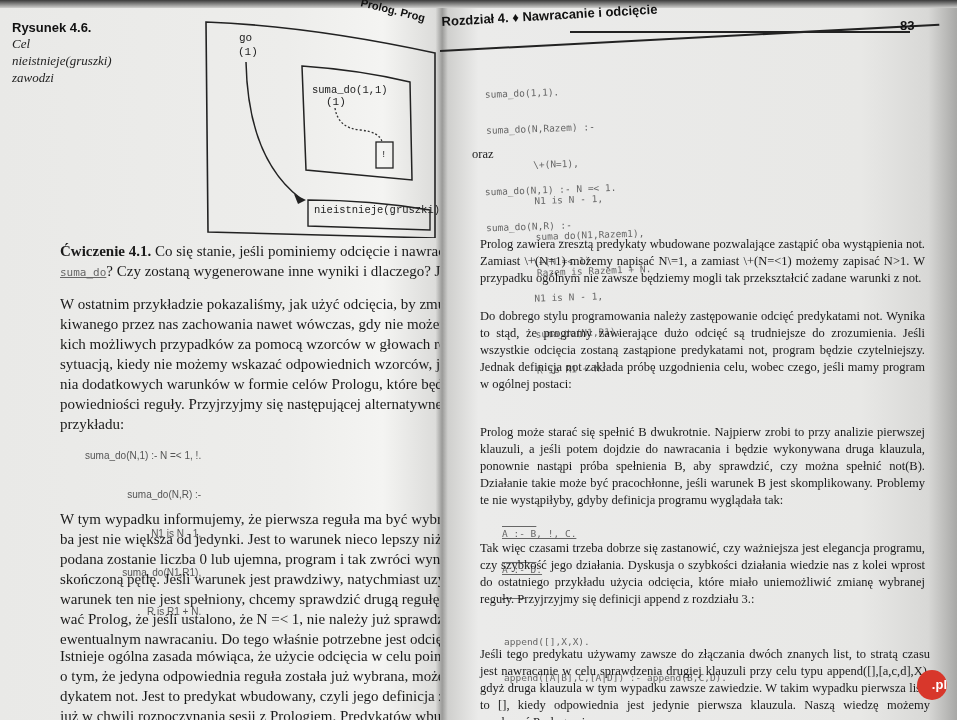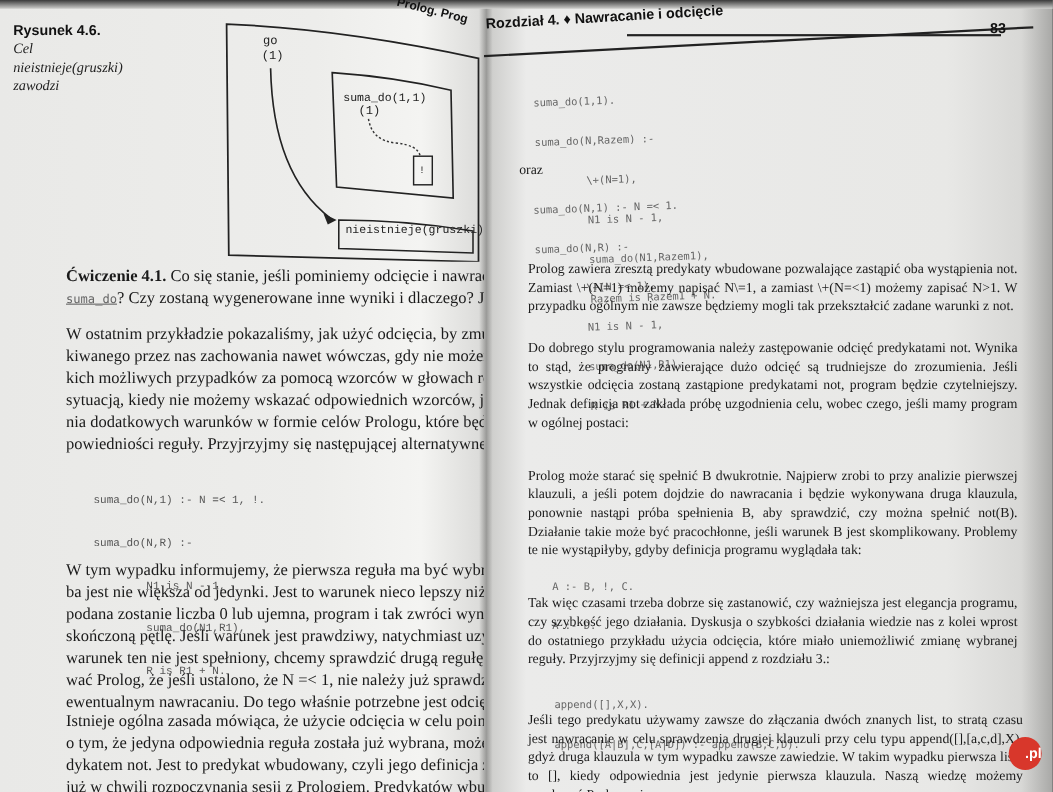--- a/index.html
+++ b/index.html
@@ -15,21 +15,21 @@
   }
   .top-shadow { position:absolute; left:0; top:0; width:957px; height:8px; background:linear-gradient(#3a3a3a,#cfcfcd); }
   .page-left { position:absolute; left:0; top:0; width:440px; height:720px; overflow:hidden; }
   .page-right { position:absolute; left:440px; top:0; width:517px; height:720px; overflow:hidden; }
 
   .fig-label { position:absolute; left:12px; top:20px; font-family:"Liberation Sans", sans-serif; font-weight:bold; font-size:13px; color:#111; }
   .fig-caption { position:absolute; left:12px; top:35px; font-style:italic; font-size:13px; line-height:17px; color:#222; width:140px; }
   .left-header { position:absolute; left:360px; top:4px; font-family:"Liberation Sans", sans-serif; font-weight:bold; font-size:11px; transform:rotate(14deg); color:#111; }
 
   .diagram { position:absolute; left:190px; top:18px; width:250px; height:220px; }
-  .code { font-family:Liberation Mono, monospace; font-size:10px; color:#555; line-height:13px; white-space:pre; }
+  .code { font-family:Liberation Sans, sans-serif; font-size:10px; color:#555; line-height:13px; white-space:pre;text-align:right; }
   .dcode { font-family:"Liberation Mono", monospace; font-size:11px; color:#222; white-space:pre; position:absolute; }
 
   .para { position:absolute; font-size:15px; line-height:20px; color:#1a1a1a; }
   .para .mono, .rpara .mono { font-family:"DejaVu Sans Mono", monospace; font-size:11px; color:#666;text-decoration:underline; }
   .bold { font-weight:bold; }
 
   .rheader { position:absolute; left:2px; top:14px; font-family:"Liberation Sans", sans-serif; font-weight:bold; font-size:13px; color:#111; transform:rotate(-3.3deg); transform-origin:left bottom; }
   .rule { position:absolute; left:0px; top:50px; width:500px; height:2px; background:#222; transform:rotate(-3deg); transform-origin:left; }
   .rule2 { position:absolute; left:130px; top:31px; width:340px; height:2px; background:#222; }
   .pagenum { position:absolute; left:460px; top:18px; font-family:"Liberation Sans", sans-serif; font-weight:bold; font-size:13px; color:#111; }
@@ -78,20 +78,21 @@
       <span class="mono">suma_do</span><span>? Czy zostaną wygenerowane inne wyniki i dlaczego? Jeśli tak, to j</span>
     </div>
 
     <div class="para" style="left:60px;top:294px;width:400px;white-space:nowrap;">
       <div>W ostatnim przykładzie pokazaliśmy, jak użyć odcięcia, by zmusić Prolog</div>
       <div>kiwanego przez nas zachowania nawet wówczas, gdy nie możemy uwzględ</div>
       <div>kich możliwych przypadków za pomocą wzorców w głowach reguł. Bu</div>
       <div>sytuacją, kiedy nie możemy wskazać odpowiednich wzorców, jest konieczn</div>
       <div>nia dodatkowych warunków w formie celów Prologu, które będą decydow</div>
       <div>powiedniości reguły. Przyjrzyjmy się następującej alternatywnej formie</div>
+      <div>przykładu:</div>
     </div>
 
     <div class="code" style="position:absolute;left:85px;top:423px;">
       <div>suma_do(N,1) :- N =&lt; 1, !.</div>
       <div>suma_do(N,R) :-</div>
       <div>        N1 is N - 1,</div>
       <div>        suma_do(N1,R1),</div>
       <div>        R is R1 + N.</div>
     </div>
 
@@ -139,21 +140,21 @@
       <div>        suma_do(N1,R1),</div>
       <div>        R is R1 + N.</div>
     </div>
 
     <div class="rpara" style="left:40px;top:236px;width:445px;">Prolog zawiera zresztą predykaty wbudowane pozwalające zastąpić oba wystąpienia not. Zamiast \+(N=1) możemy napisać N\=1, a zamiast \+(N=&lt;1) możemy zapisać N&gt;1. W przypadku ogólnym nie zawsze będziemy mogli tak przekształcić zadane warunki z not.</div>
     <div class="rpara" style="left:40px;top:308px;width:445px;">Do dobrego stylu programowania należy zastępowanie odcięć predykatami not. Wynika to stąd, że programy zawierające dużo odcięć są trudniejsze do zrozumienia. Jeśli wszystkie odcięcia zostaną zastąpione predykatami not, program będzie czytelniejszy. Jednak definicja not zakłada próbę uzgodnienia celu, wobec czego, jeśli mamy program w ogólnej postaci:</div>
 
 
     <div class="rpara" style="left:40px;top:424px;width:445px;">Prolog może starać się spełnić B dwukrotnie. Najpierw zrobi to przy analizie pierwszej klauzuli, a jeśli potem dojdzie do nawracania i będzie wykonywana druga klauzula, ponownie nastąpi próba spełnienia B, aby sprawdzić, czy można spełnić not(B). Działanie takie może być pracochłonne, jeśli warunek B jest skomplikowany. Problemy te nie wystąpiłyby, gdyby definicja programu wyglądała tak:</div>
 
-    <div class="rcode" style="left:62px;top:504px;">
+    <div class="rcode" style="left:62px;top:504px;text-decoration:underline;">
       <div>A :- B, !, C.</div>
       <div>A :- D.</div>
     </div>
 
     <div class="rpara" style="left:40px;top:540px;width:445px;">Tak więc czasami trzeba dobrze się zastanowić, czy ważniejsza jest elegancja programu, czy szybkość jego działania. Dyskusja o szybkości działania wiedzie nas z kolei wprost do ostatniego przykładu użycia odcięcia, które miało uniemożliwić zmianę wybranej reguły. Przyjrzyjmy się definicji append z rozdziału 3.:</div>
 
     <div class="rcode" style="left:64px;top:612px;">
       <div>append([],X,X).</div>
       <div>append([A|B],C,[A|D]) :- append(B,C,D).</div>
     </div>

